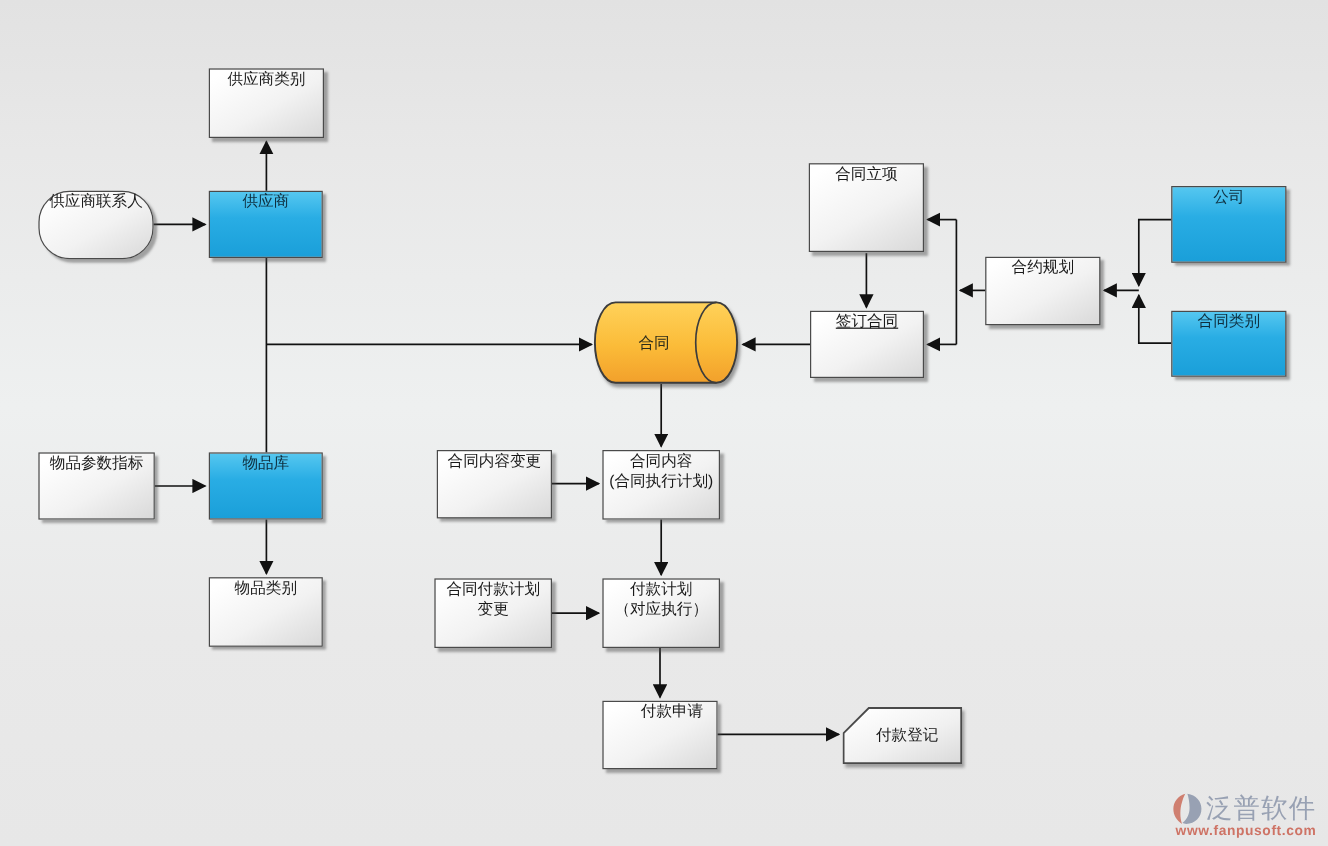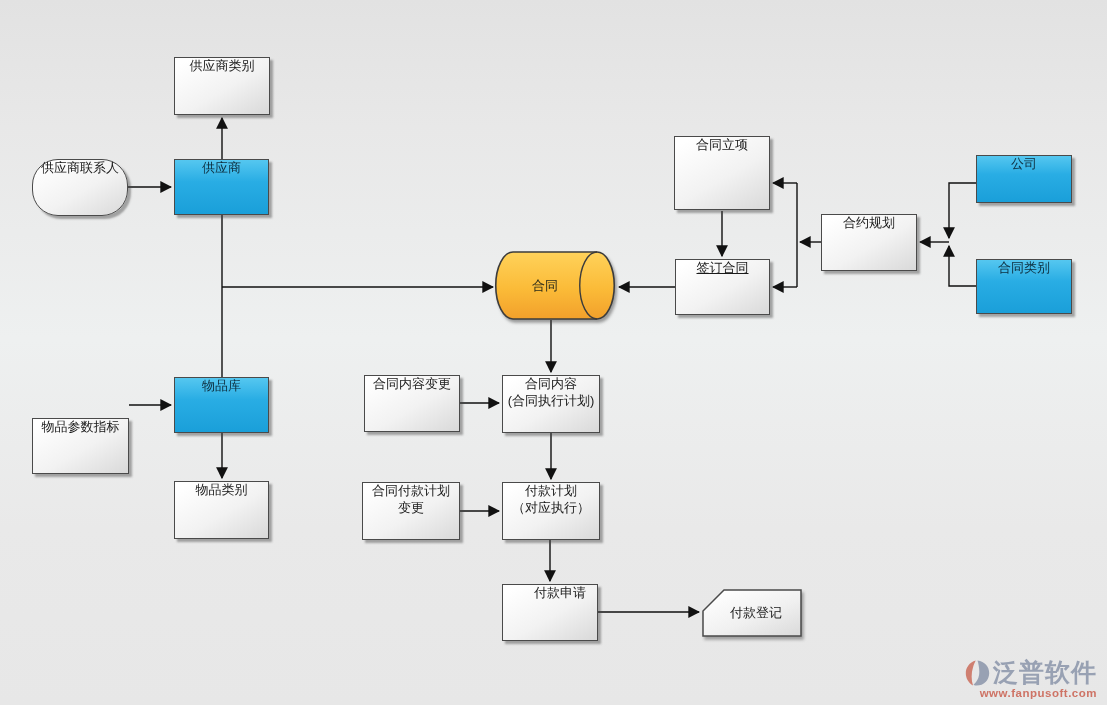--- a/index.html
+++ b/index.html
@@ -30,21 +30,21 @@
     position:absolute;z-index:2;display:flex;align-items:center;justify-content:center;
     text-align:center;font-size:13px;color:#2b2b1a;
   }
   .shape-node svg{position:absolute;left:0;top:0;}
   .shape-label{position:relative;z-index:3;font-family:Liberation Mono, monospace;}
   #watermark{
     position:absolute;right:10px;bottom:6px;z-index:2;
     display:flex;flex-direction:column;align-items:flex-end;
   }
   .wm-row{display:flex;align-items:center;gap:2px;}
-  .wm-brand{font-size:25px;font-weight:bold;color:#98a1b3;letter-spacing:1px;text-align:center;}
+  .wm-brand{font-size:22px;font-weight:normal;color:#98a1b3;letter-spacing:1px;text-align:center;}
   .wm-url{font-size:11.5px;font-weight:bold;color:#ce7365;letter-spacing:.5px;margin-top:-2px;}
 </style>
 </head>
 <body>
 
 <div id="stage">
 
   <svg id="wires" width="1107" height="705">
     <defs>
       <marker id="arr" viewBox="0 0 10 10" refX="9" refY="5" markerWidth="8.5" markerHeight="8.5" orient="auto">
@@ -81,21 +81,21 @@
   </div>
 
   <div class="node white" style="left:32px;top:159px;width:96px;height:57px;border-radius:26px;">
     <span>供应商联系人</span>
   </div>
 
   <div class="node blue" style="left:174px;top:159px;width:95px;height:56px;">
     <span>供应商</span>
   </div>
 
-  <div class="node white" style="left:32px;top:377px;width:97px;height:56px;margin-top:41px;">
+  <div class="node white" style="left:32px;top:377px;width:97px;height:56px;">
     <span>物品参数指标</span>
   </div>
 
   <div class="node blue" style="left:174px;top:377px;width:95px;height:56px;">
     <span>物品库</span>
   </div>
 
   <div class="node white" style="left:174px;top:481px;width:95px;height:58px;">
     <span>物品类别</span>
   </div>
@@ -120,21 +120,21 @@
   </div>
 
   <div class="node white" style="left:675px;top:259px;width:95px;height:56px;text-decoration:underline;">
     <span>签订合同</span>
   </div>
 
   <div class="node white" style="left:821px;top:214px;width:96px;height:57px;">
     <span>合约规划</span>
   </div>
 
-  <div class="node blue" style="left:976px;top:155px;width:96px;height:48px;">
+  <div class="node blue" style="left:976px;top:155px;width:96px;height:64px;">
     <span>公司</span>
   </div>
 
   <div class="node blue" style="left:976px;top:259px;width:96px;height:55px;">
     <span>合同类别</span>
   </div>
 
   <div class="node white" style="left:364px;top:375px;width:96px;height:57px;">
     <span>合同内容变更</span>
   </div>

